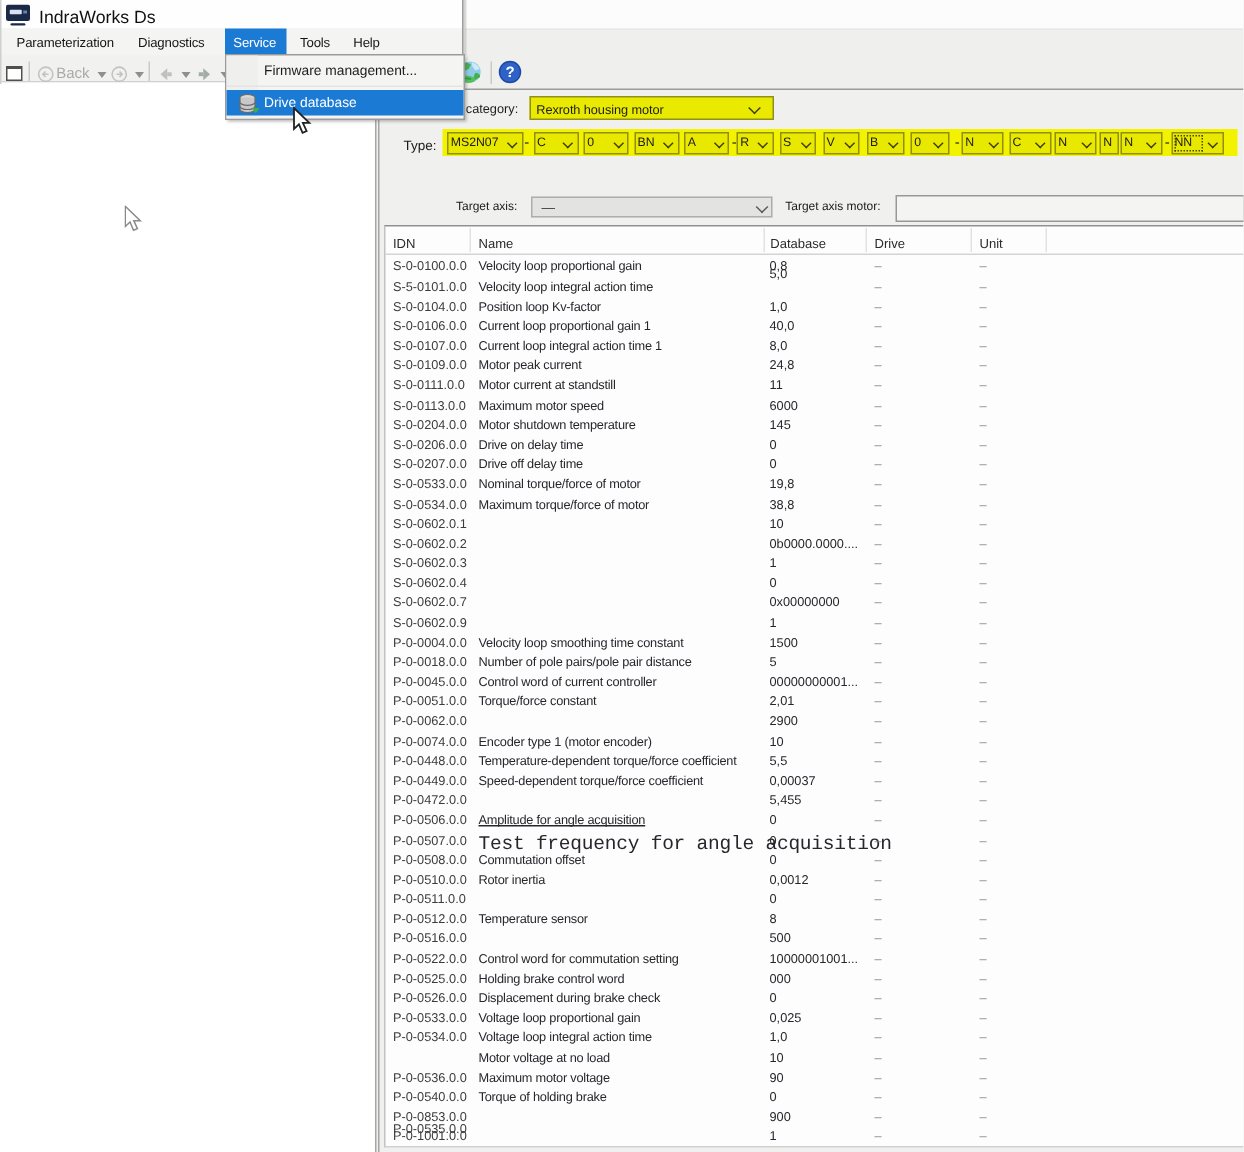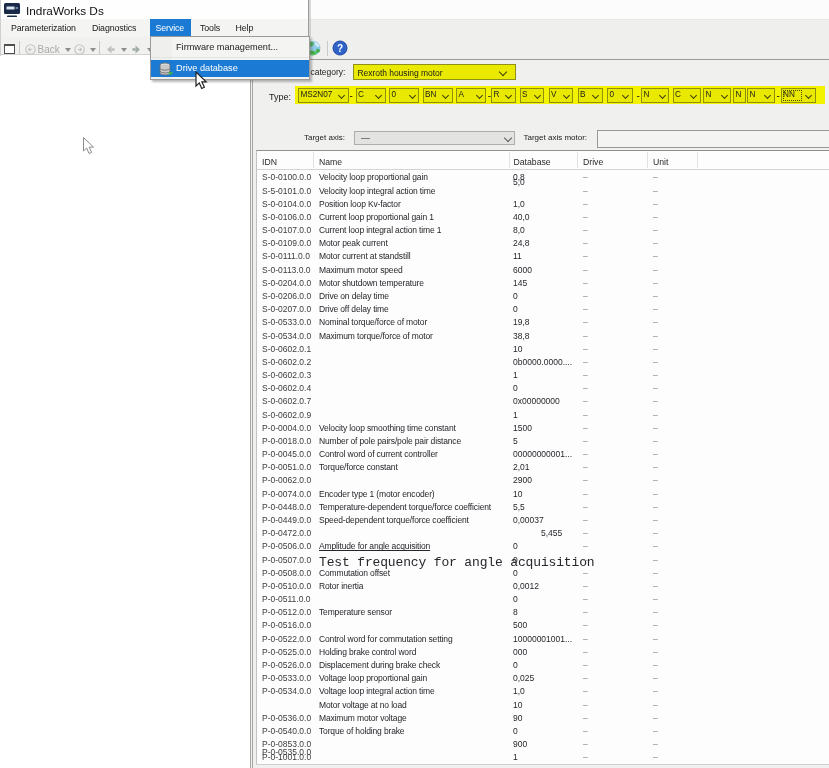--- a/index.html
+++ b/index.html
@@ -231,21 +231,21 @@
 <div class="t" style="left:319px;top:501.8px;font-size:8.5px;letter-spacing:-0.15px;color:#26262c;">Temperature-dependent torque/force coefficient</div>
 <div class="t" style="left:513px;top:501.8px;font-size:8.5px;color:#26262c;">5,5</div>
 <div class="t" style="left:583px;top:501.8px;font-size:8.5px;color:#8a8a8a;">–</div>
 <div class="t" style="left:653px;top:501.8px;font-size:8.5px;color:#8a8a8a;">–</div>
 <div class="t" style="left:262px;top:515.0px;font-size:8.5px;color:#3c3c3c;">P-0-0449.0.0</div>
 <div class="t" style="left:319px;top:515.0px;font-size:8.5px;letter-spacing:-0.15px;color:#26262c;">Speed-dependent torque/force coefficient</div>
 <div class="t" style="left:513px;top:515.0px;font-size:8.5px;color:#26262c;">0,00037</div>
 <div class="t" style="left:583px;top:515.0px;font-size:8.5px;color:#8a8a8a;">–</div>
 <div class="t" style="left:653px;top:515.0px;font-size:8.5px;color:#8a8a8a;">–</div>
 <div class="t" style="left:262px;top:528.2px;font-size:8.5px;color:#3c3c3c;">P-0-0472.0.0</div>
-<div class="t" style="left:513px;top:528.2px;font-size:8.5px;color:#26262c;margin-left:28px;">5,455</div>
+<div class="t" style="left:513px;top:528.2px;font-size:8.5px;color:#26262c;">5,455</div>
 <div class="t" style="left:583px;top:528.2px;font-size:8.5px;color:#8a8a8a;">–</div>
 <div class="t" style="left:653px;top:528.2px;font-size:8.5px;color:#8a8a8a;">–</div>
 <div class="t" style="left:262px;top:541.3px;font-size:8.5px;color:#3c3c3c;">P-0-0506.0.0</div>
 <div class="t" style="left:319px;top:541.3px;font-size:8.5px;letter-spacing:-0.15px;color:#26262c;text-decoration:underline;">Amplitude for angle acquisition</div>
 <div class="t" style="left:513px;top:541.3px;font-size:8.5px;color:#26262c;">0</div>
 <div class="t" style="left:583px;top:541.3px;font-size:8.5px;color:#8a8a8a;">–</div>
 <div class="t" style="left:653px;top:541.3px;font-size:8.5px;color:#8a8a8a;">–</div>
 <div class="t" style="left:262px;top:554.5px;font-size:8.5px;color:#3c3c3c;">P-0-0507.0.0</div>
 <div class="t" style="left:319px;top:554.5px;font-size:13px;letter-spacing:-0.15px;color:#26262c;font-family:Liberation Mono, monospace;">Test frequency for angle acquisition</div>
 <div class="t" style="left:513px;top:554.5px;font-size:8.5px;color:#26262c;">0</div>

